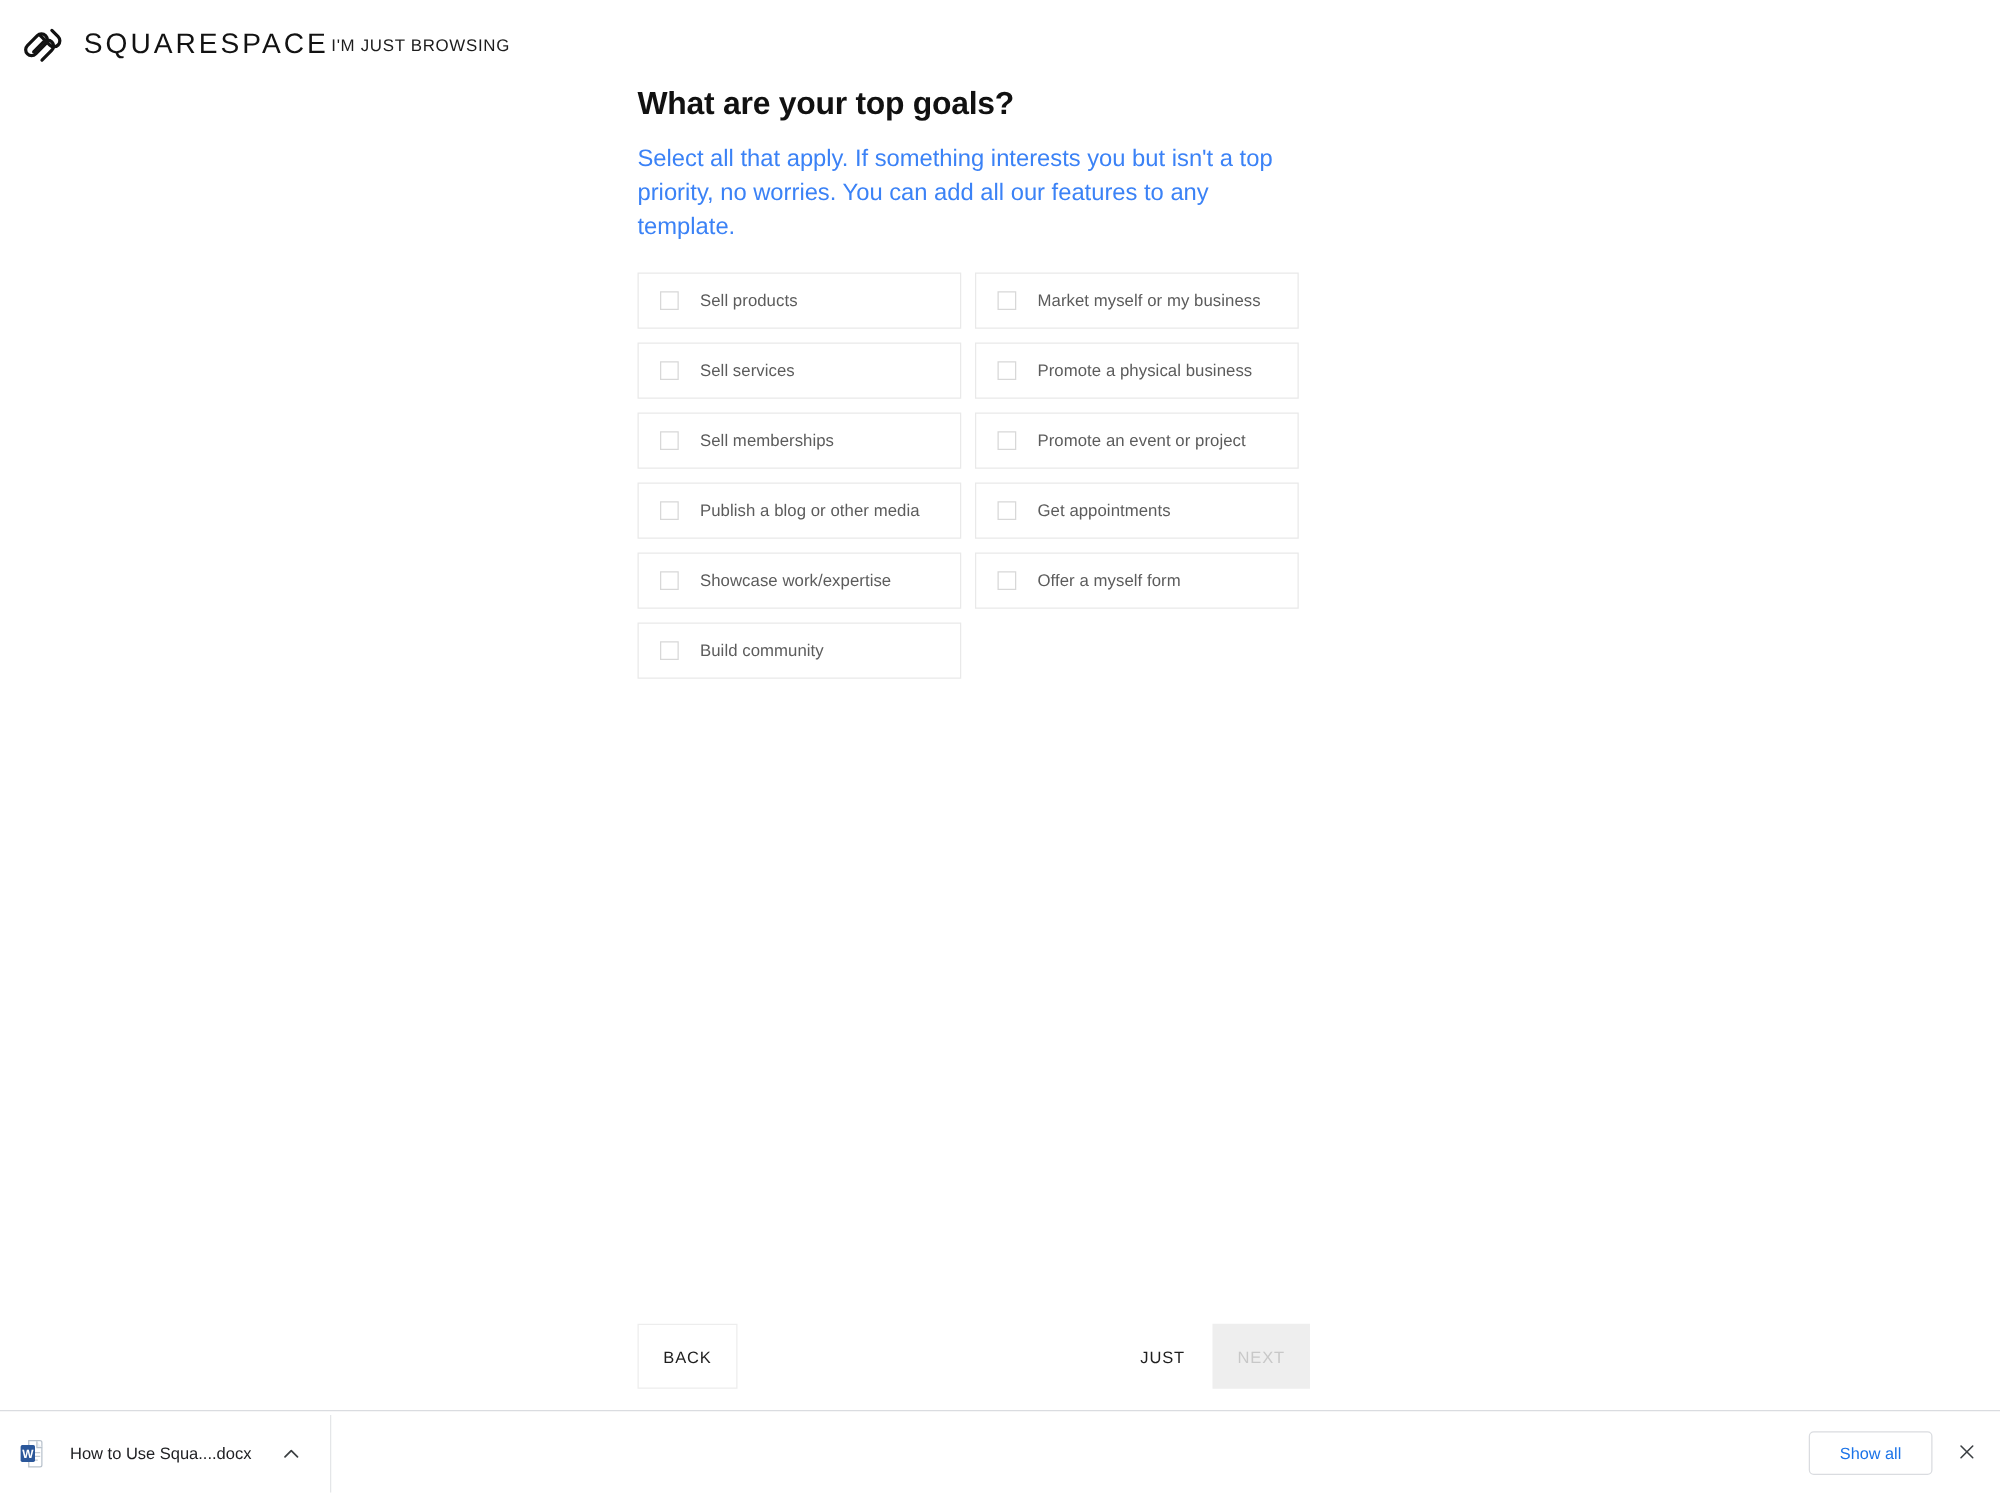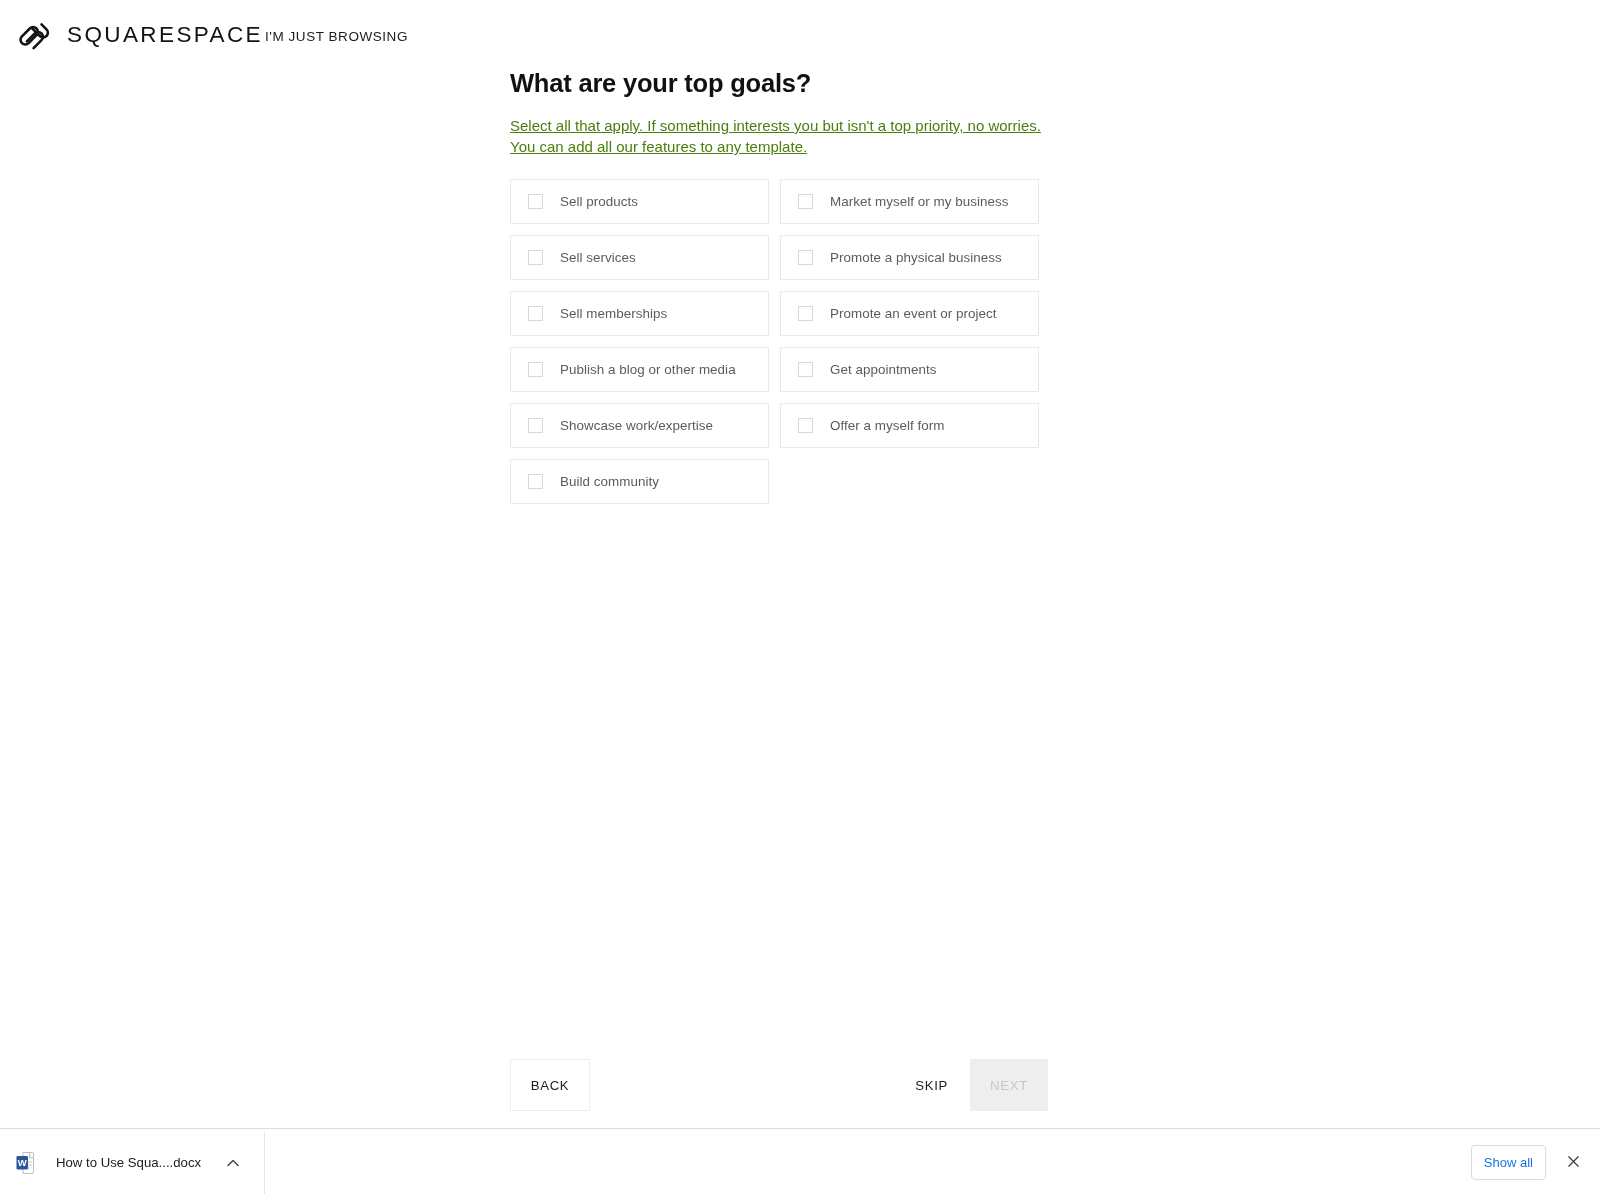--- a/index.html
+++ b/index.html
@@ -76,25 +76,24 @@
   .page-title {
     font-size: 25.5px;
     font-weight: 700;
     letter-spacing: -0.2px;
     color: #111111;
     line-height: 1.25;
   }
 
   .page-subtitle {
     margin-top: 15px;
-    font-size: 15px;
+    font-size: 19px;
     line-height: 1.42;
-    color: #4d7c0f;
+    color: #3b82f6;
     width: 532px;
-    text-decoration: underline;
   }
 
   .goal-grid {
     margin-top: 22px;
     display: grid;
     grid-template-columns: 259px 259px;
     column-gap: 11px;
     row-gap: 11px;
   }
 
@@ -236,21 +235,21 @@
 
   .dl-right { display: flex; align-items: center; gap: 14px; }
 
   .btn-showall {
     border: 1px solid #dadce0;
     background: #ffffff;
     border-radius: 4px;
     color: #1a73e8;
     font-family: inherit;
     font-size: 13px;
-    padding: 9px 12px;
+    padding: 9px 24px;
     cursor: pointer;
     white-space: nowrap;
   }
 
   .btn-close-shelf {
     width: 26px;
     height: 26px;
     border: none;
     background: none;
     cursor: pointer;
@@ -333,21 +332,21 @@
         <span class="goal-label">Build community</span>
       </div>
     </div>
 </div>
 
 <div class="actions">
 
   <button class="btn-back">BACK</button>
 
   <div class="actions-right">
-    <button class="btn-skip">SKIP</button>
+    <button class="btn-skip">JUST</button>
     <button class="btn-next" disabled="">NEXT</button>
   </div>
 </div>
 
 <div class="download-shelf">
 
   <div class="dl-left">
     <div class="dl-item">
       <span class="dl-icon">
         <svg viewBox="0 0 22 24" width="22" height="24" aria-hidden="true">

